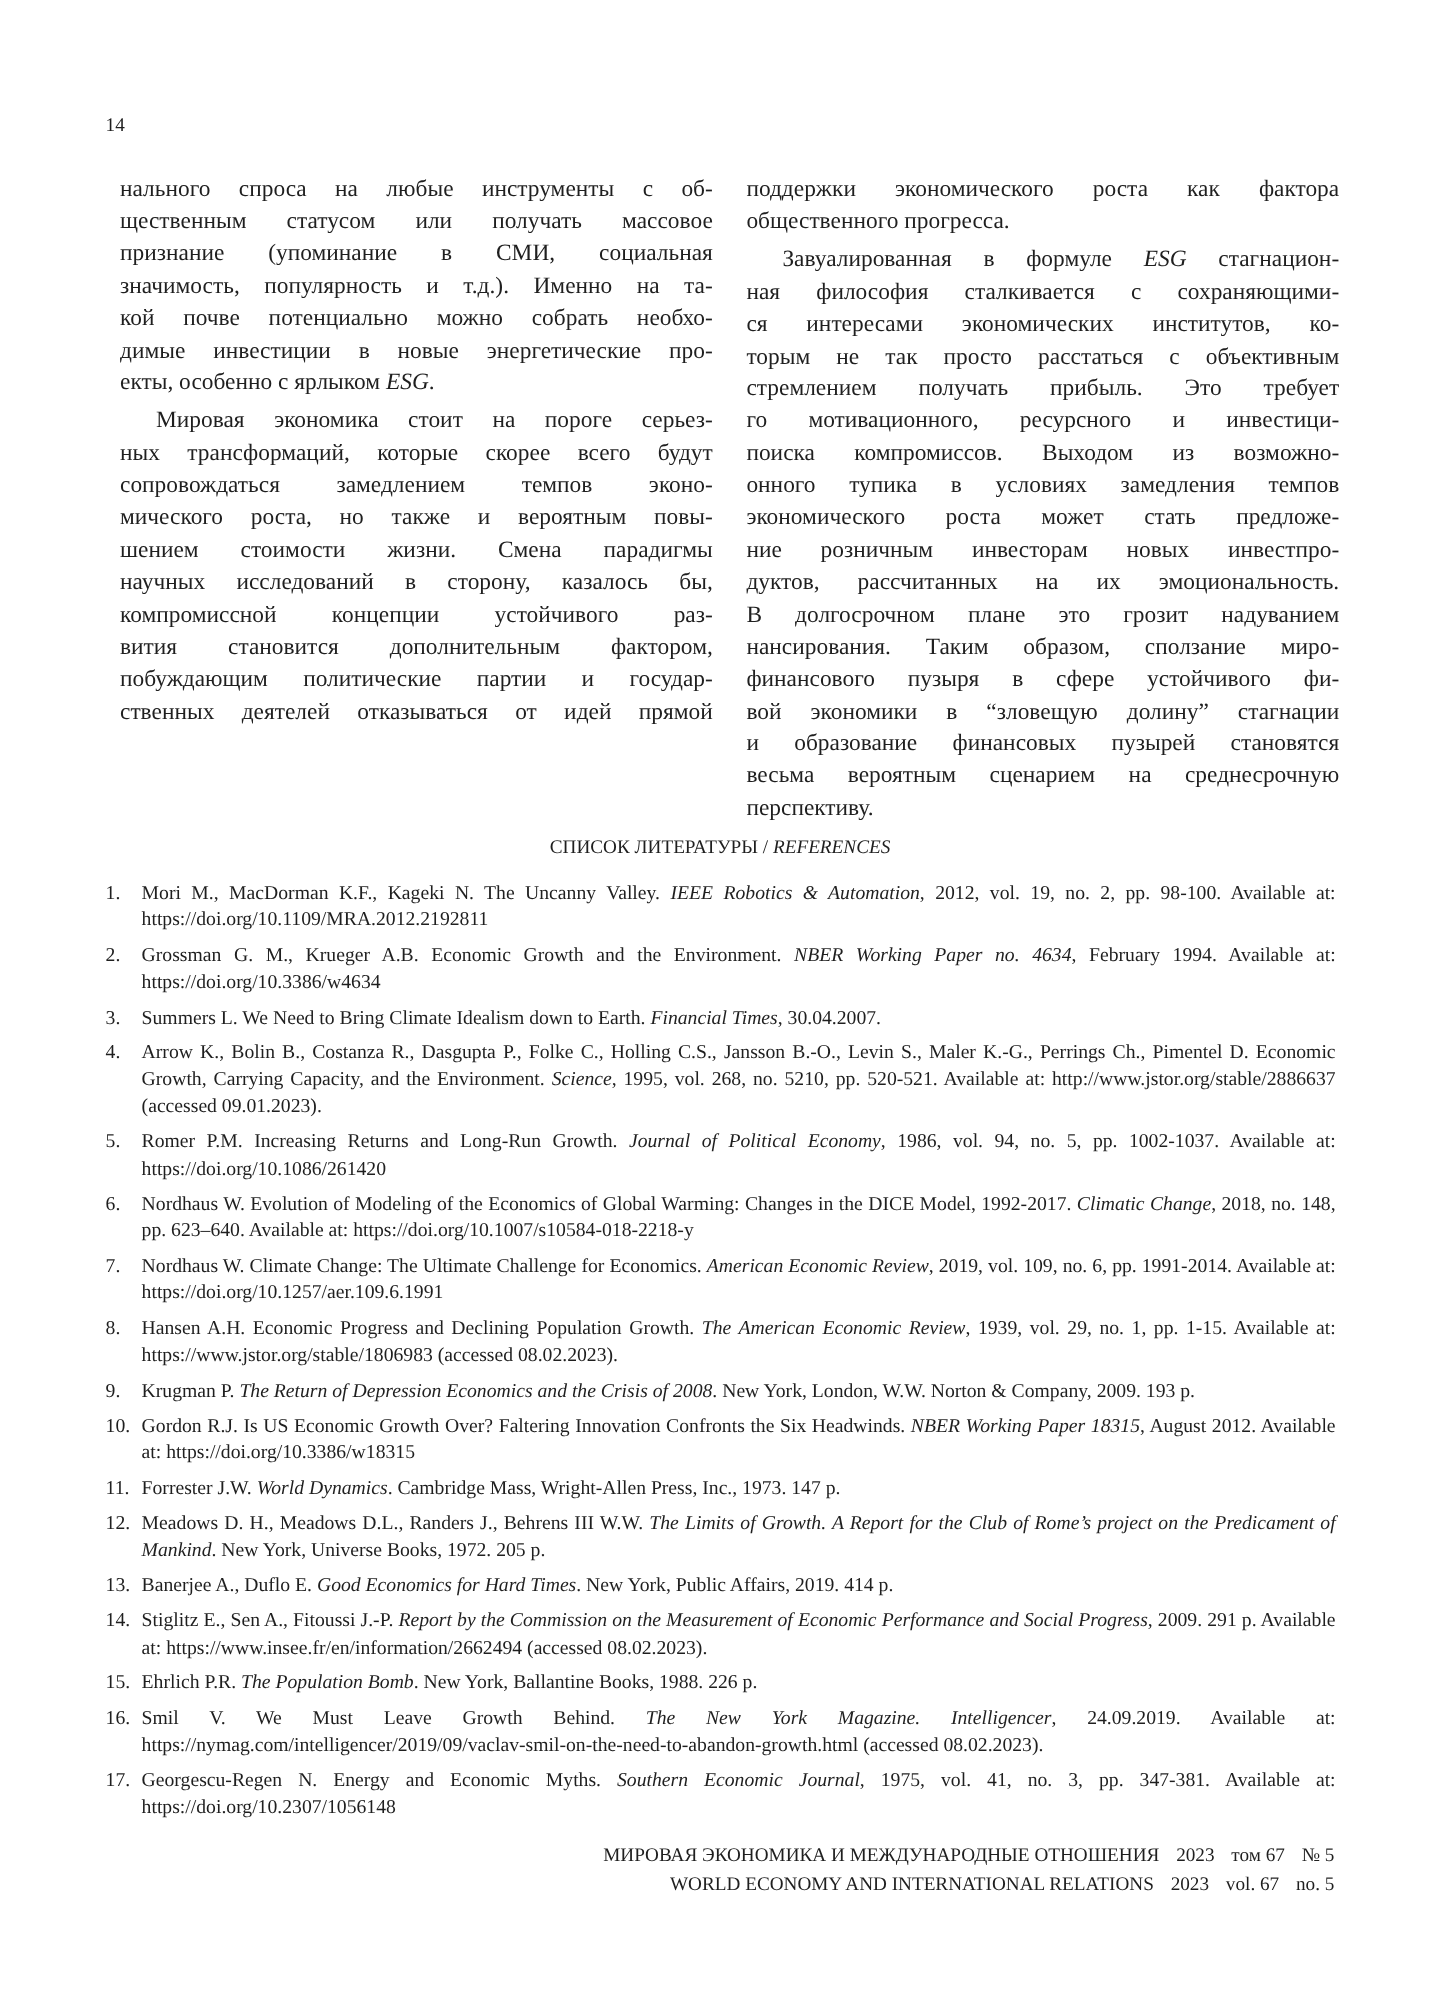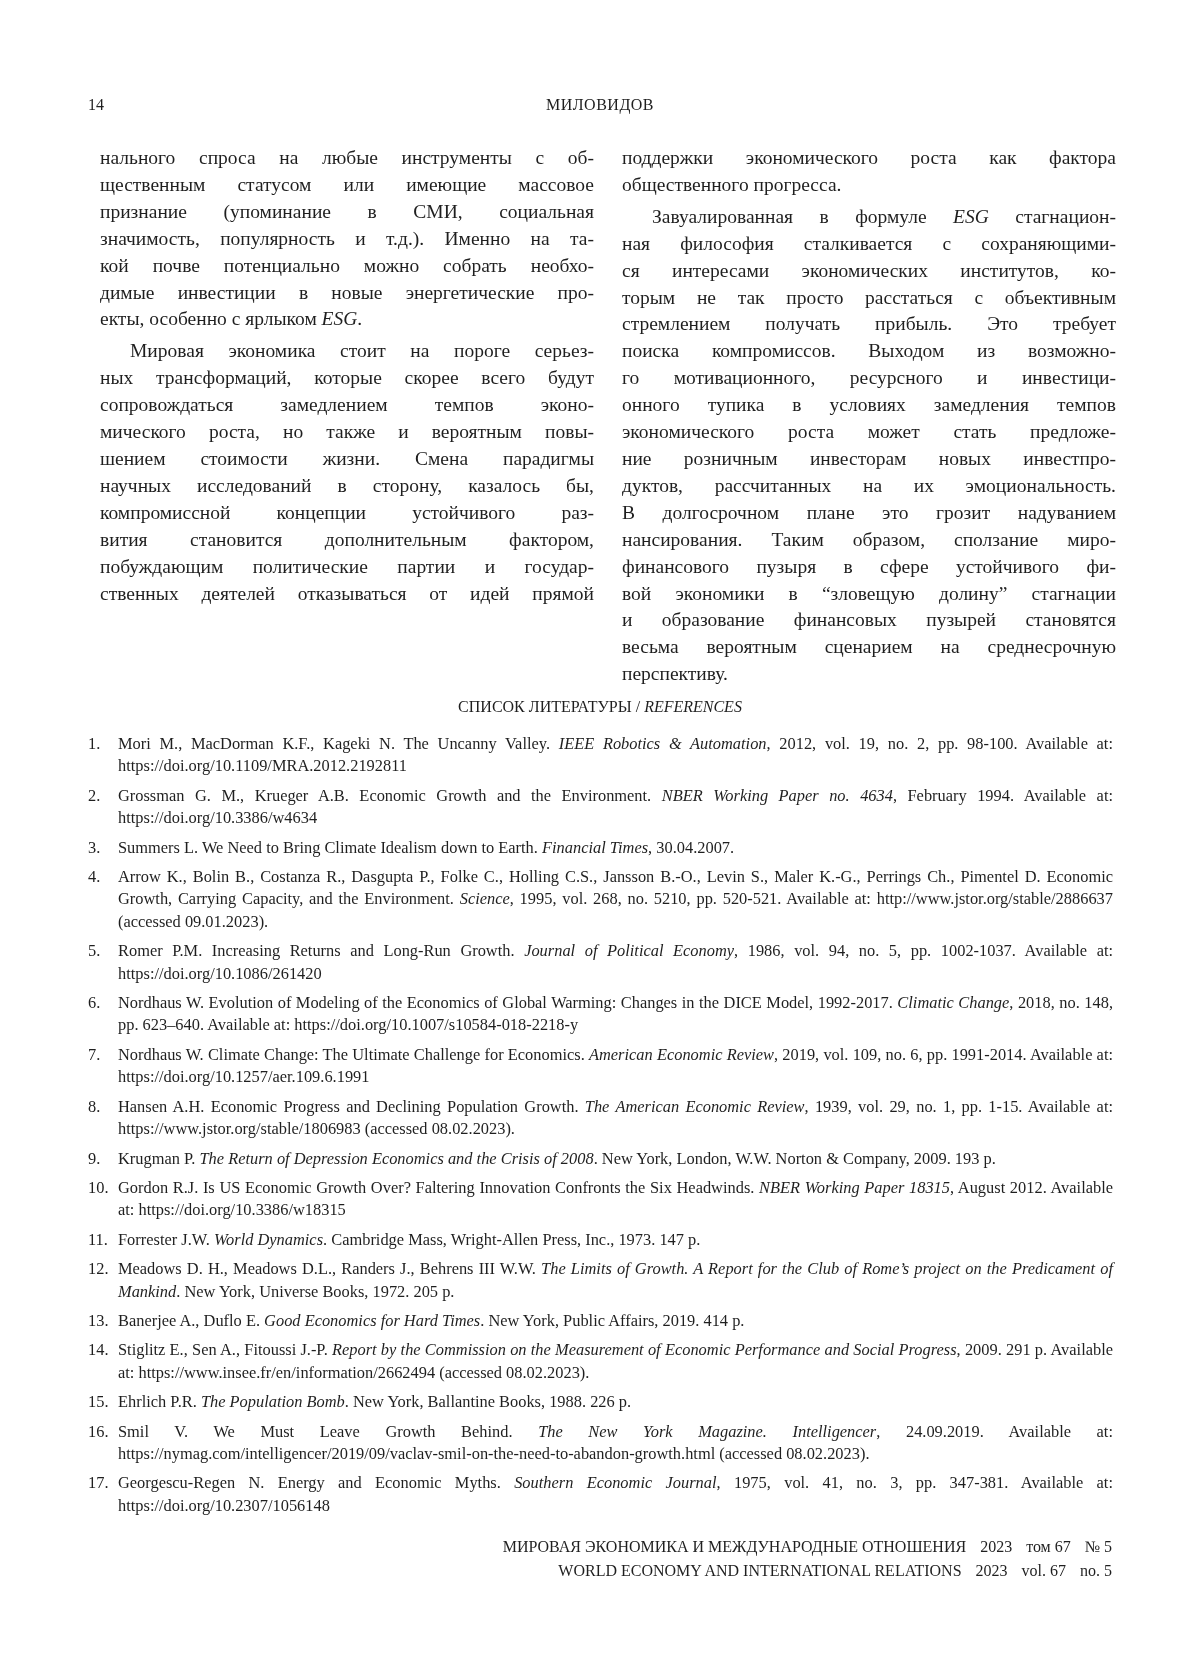--- a/index.html
+++ b/index.html
@@ -25,27 +25,26 @@
   .footer { position: absolute; right: 88px; font-size: 16px; text-align: right; white-space: nowrap; }
   .footer.ru { top: 1538px; font-family: Liberation Serif, serif; }
   .footer.en { top: 1562px; }
   .footer span { margin-left: 14px; }
 </style>
 </head>
 <body>
 
 <div class="runhead">
   <span class="pgnum">14</span>
-  <span class="author">МИЛОВИДОВ</span>
 </div>
 
 <div class="col left">
   <p>
     <span class="line">нального спроса на любые инструменты с об-</span>
-    <span class="line">щественным статусом или имеющие массовое</span>
+    <span class="line">щественным статусом или получать массовое</span>
     <span class="line">признание (упоминание в СМИ, социальная</span>
     <span class="line">значимость, популярность и т.д.). Именно на та-</span>
     <span class="line">кой почве потенциально можно собрать необхо-</span>
     <span class="line">димые инвестиции в новые энергетические про-</span>
     <span class="line last"><span>екты, особенно с ярлыком </span><em>ESG</em><span>.</span></span>
   </p>
   <p>
     <span class="line" style="padding-left:30px">Мировая экономика стоит на пороге серьез-</span>
     <span class="line">ных трансформаций, которые скорее всего будут</span>
     <span class="line">сопровождаться замедлением темпов эконо-</span>
@@ -63,22 +62,22 @@
   <p>
     <span class="line">поддержки экономического роста как фактора</span>
     <span class="line last">общественного прогресса.</span>
   </p>
   <p>
     <span class="line" style="padding-left:30px"><span>Завуалированная в формуле </span><em>ESG</em><span> стагнацион-</span></span>
     <span class="line">ная философия сталкивается с сохраняющими-</span>
     <span class="line">ся интересами экономических институтов, ко-</span>
     <span class="line">торым не так просто расстаться с объективным</span>
     <span class="line">стремлением получать прибыль. Это требует</span>
+    <span class="line">го мотивационного, ресурсного и инвестици-</span>
     <span class="line">поиска компромиссов. Выходом из возможно-</span>
-    <span class="line">го мотивационного, ресурсного и инвестици-</span>
     <span class="line">онного тупика в условиях замедления темпов</span>
     <span class="line">экономического роста может стать предложе-</span>
     <span class="line">ние розничным инвесторам новых инвестпро-</span>
     <span class="line">дуктов, рассчитанных на их эмоциональность.</span>
     <span class="line">В долгосрочном плане это грозит надуванием</span>
     <span class="line">нансирования. Таким образом, сползание миро-</span>
     <span class="line">финансового пузыря в сфере устойчивого фи-</span>
     <span class="line">вой экономики в “зловещую долину” стагнации</span>
     <span class="line">и образование финансовых пузырей становятся</span>
     <span class="line">весьма вероятным сценарием на среднесрочную</span>

